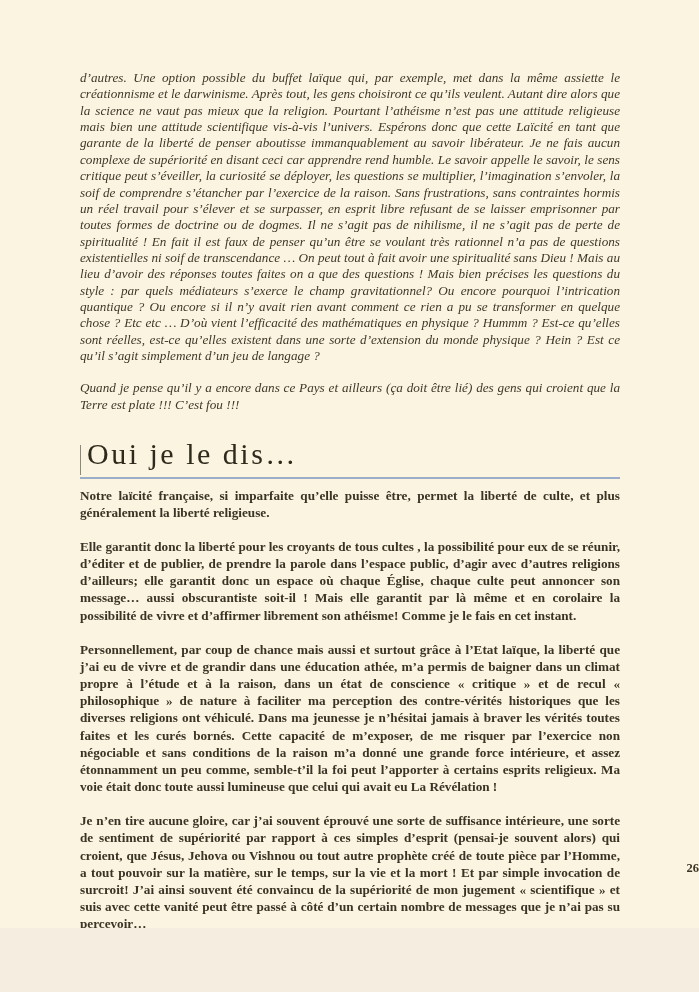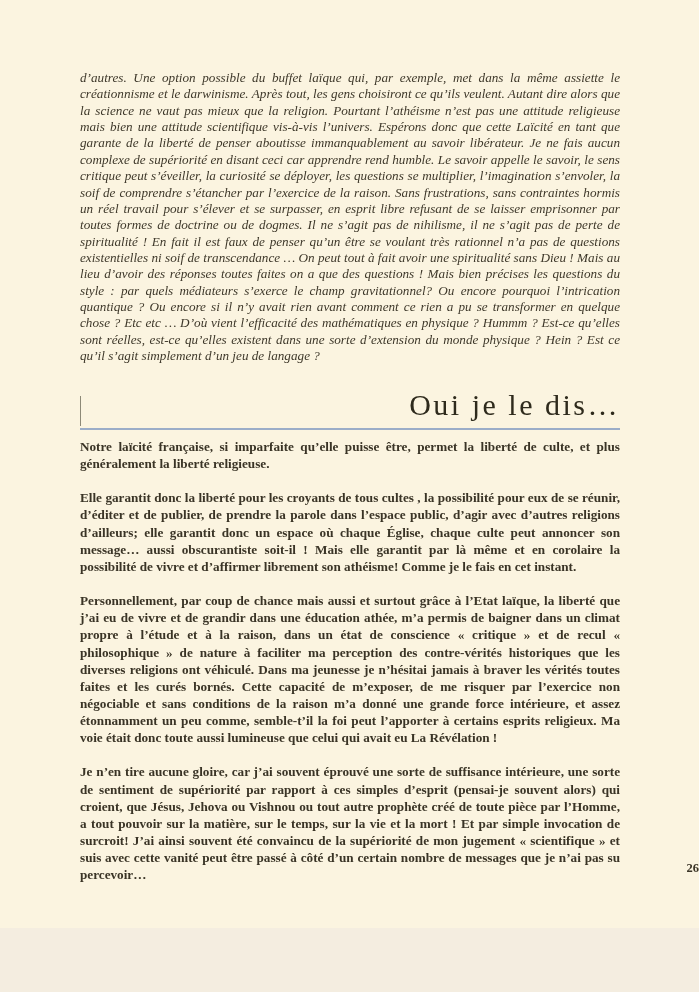--- a/index.html
+++ b/index.html
@@ -27,21 +27,20 @@
     font-size: 13.2px;
     line-height: 1.24;
     text-align: justify;
     margin: 0 0 16px 0;
     color: #3e382a;
   }
   .heading-wrap {
     position: relative;
     margin: 24px 0 0 0;
     padding-left: 7px;
-    text-align: right;
   }
   .heading-tick {
     position: absolute;
     left: 0;
     top: 8px;
     width: 1px;
     height: 30px;
     background: #8d8977;
   }
   .section-heading {
@@ -80,20 +79,21 @@
     color: #3a3426;
   }
 </style>
 </head>
 <body>
 
 <div class="page">
 
   <p class="intro-paragraph">d’autres. Une option possible du buffet laïque qui, par exemple, met dans la même assiette le créationnisme et le darwinisme. Après tout, les gens choisiront ce qu’ils veulent. Autant dire alors que la science ne vaut pas mieux que la religion. Pourtant l’athéisme n’est  pas une attitude religieuse mais bien une attitude scientifique vis-à-vis l’univers. Espérons donc que cette Laïcité en tant que garante de la liberté de penser aboutisse immanquablement au savoir libérateur. Je ne fais aucun complexe de supériorité en disant ceci car apprendre rend humble. Le savoir appelle le savoir, le sens critique peut s’éveiller, la curiosité se déployer, les questions se multiplier, l’imagination s’envoler, la soif de comprendre s’étancher par l’exercice de la raison. Sans frustrations, sans contraintes hormis un réel travail pour s’élever et se surpasser, en esprit libre refusant de se laisser emprisonner par toutes formes de doctrine ou de dogmes. Il ne s’agit pas de nihilisme, il ne s’agit pas de perte de spiritualité ! En fait il est faux de penser qu’un être se voulant très rationnel n’a pas de questions existentielles ni soif de transcendance … On peut tout à fait avoir une spiritualité sans Dieu ! Mais au lieu d’avoir des réponses toutes faites on a que des questions ! Mais bien précises les questions du style : par quels médiateurs s’exerce le champ gravitationnel? Ou encore pourquoi l’intrication quantique ? Ou encore si il n’y avait rien avant comment ce rien a pu se transformer en quelque chose ? Etc etc …  D’où vient l’efficacité des mathématiques en physique ? Hummm ? Est-ce qu’elles sont réelles, est-ce qu’elles existent dans une sorte d’extension du monde physique ? Hein ? Est ce qu’il s’agit simplement d’un jeu de langage ?</p>
 
+  <p class="intro-paragraph">Quand je pense qu’il y a encore dans ce Pays et ailleurs (ça doit être lié) des gens qui croient que la Terre est plate !!! C’est fou !!!</p>
 
   <div class="heading-wrap">
     <span class="heading-tick"></span>
     <h1 class="section-heading">Oui je le dis…</h1>
     <div class="heading-rule"></div>
   </div>
 
   <div class="body-section">
     <p class="body-paragraph">Notre laïcité française, si imparfaite qu’elle puisse être, permet la liberté de culte, et plus généralement la liberté religieuse.</p>
 

